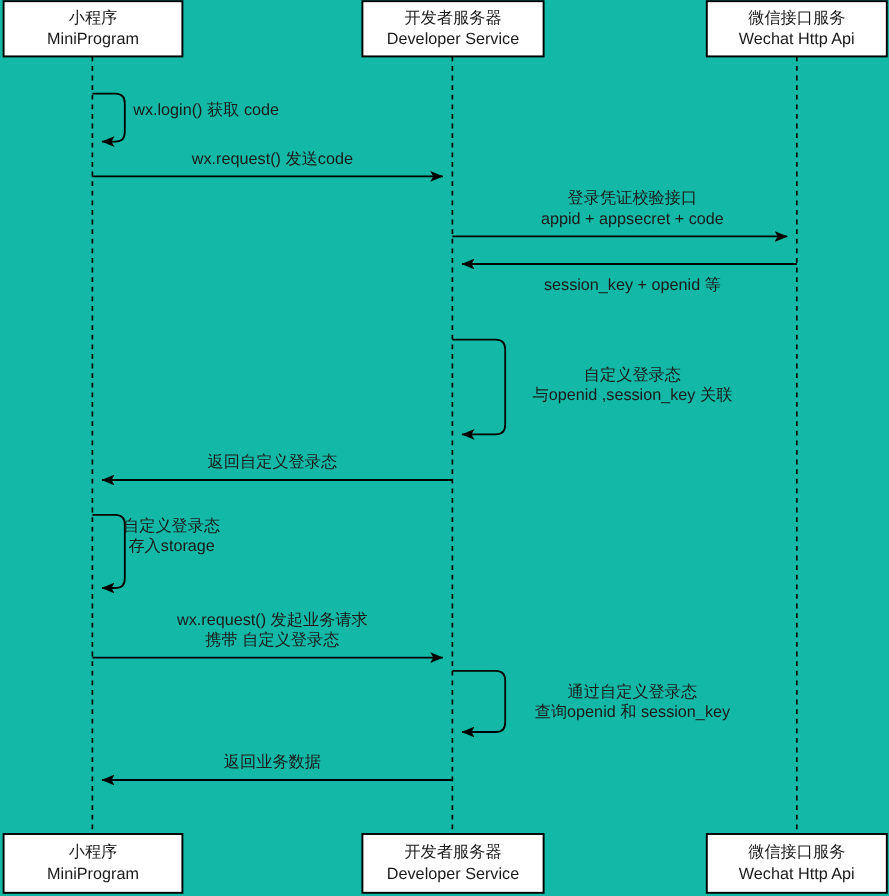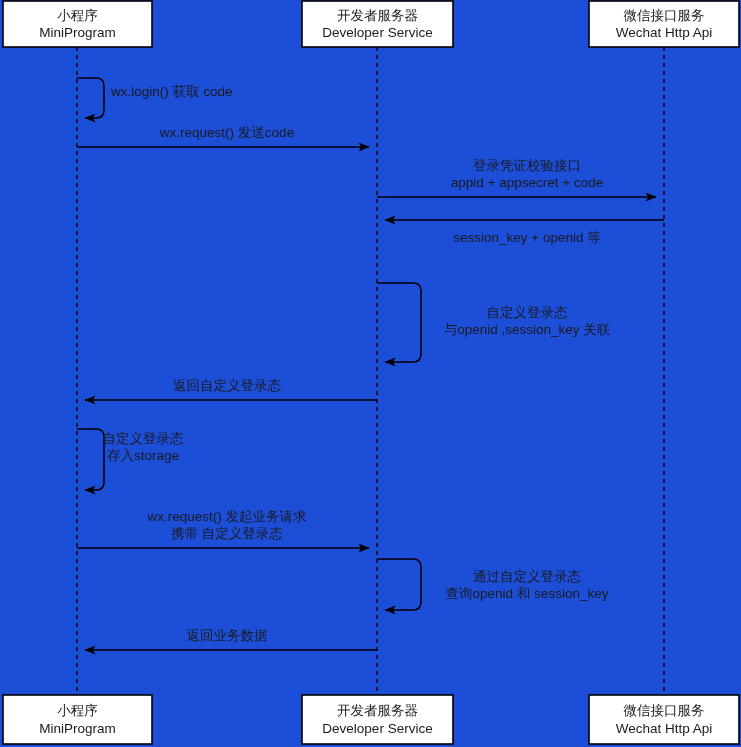--- a/index.html
+++ b/index.html
@@ -7,21 +7,21 @@
     padding: 0;
     background: #ffffff;
   }
   body {
     font-family: "Liberation Sans", "DejaVu Sans", sans-serif;
   }
   #diagram-root {
     position: relative;
     width: 741px;
     height: 747px;
-    background: #1d4ed8;
+    background: #14b8a6;
     overflow: hidden;
   }
   svg.diagram-canvas {
     position: absolute;
     left: 0;
     top: 0;
     width: 741px;
     height: 747px;
   }
   .actor-box rect {

